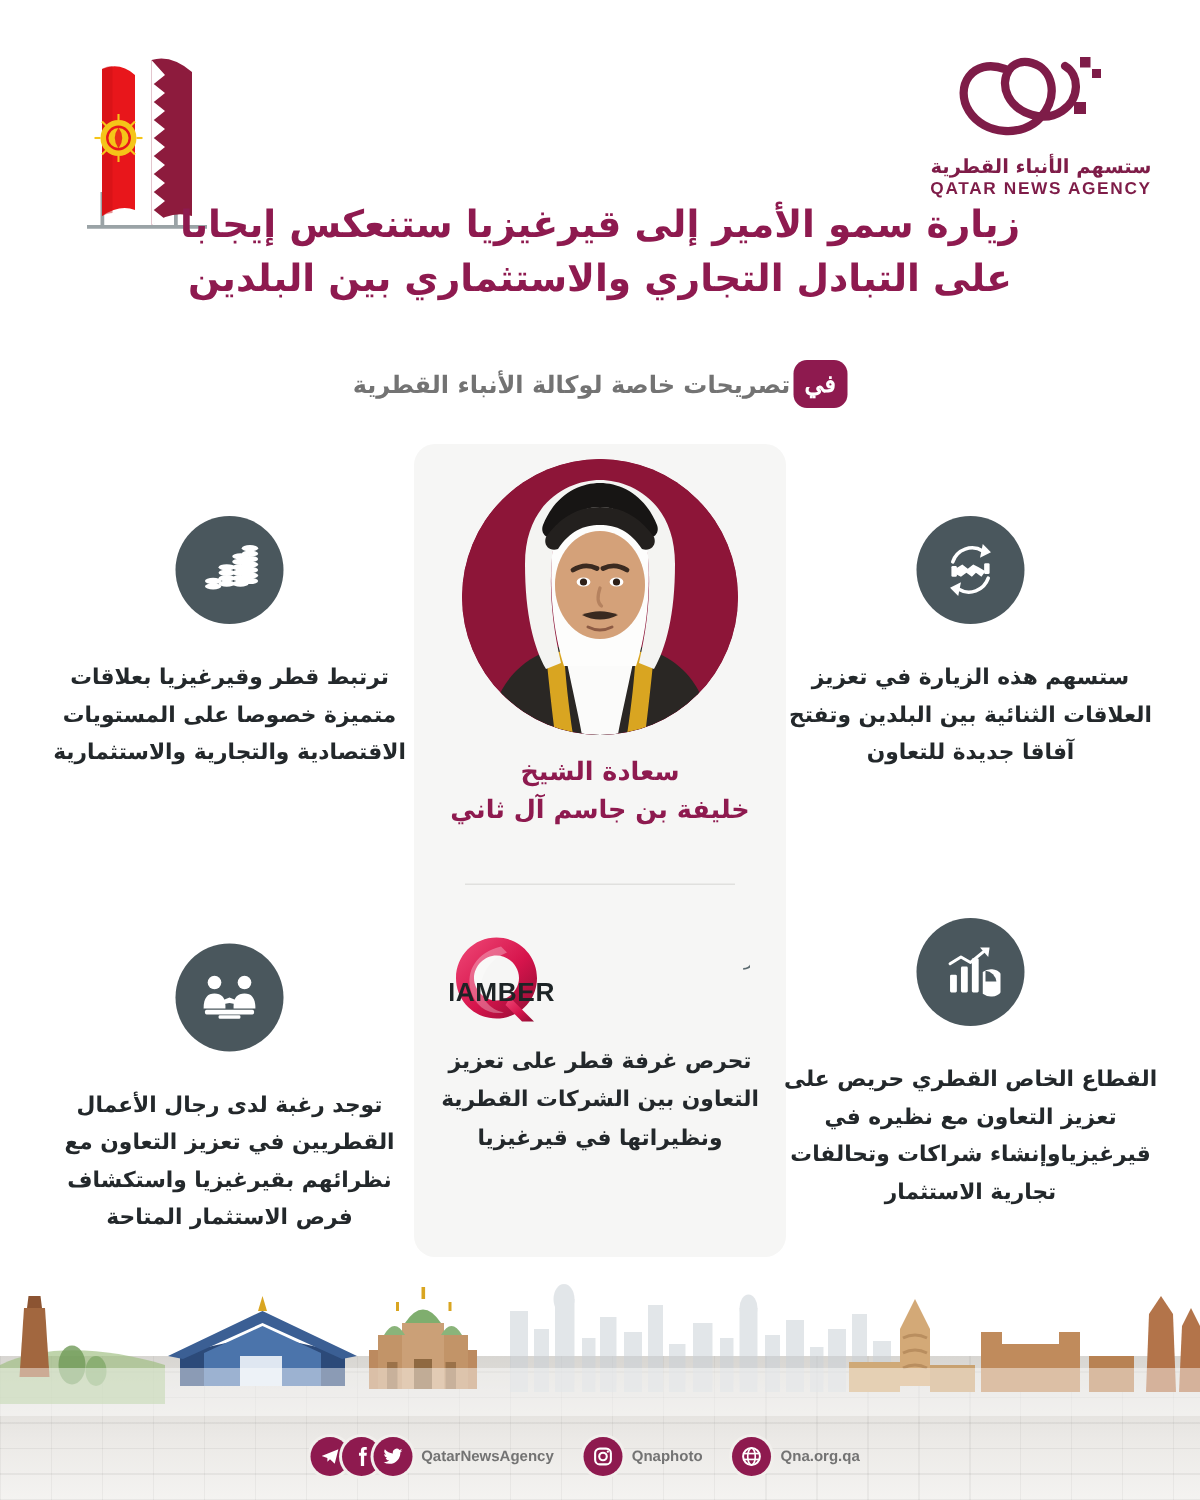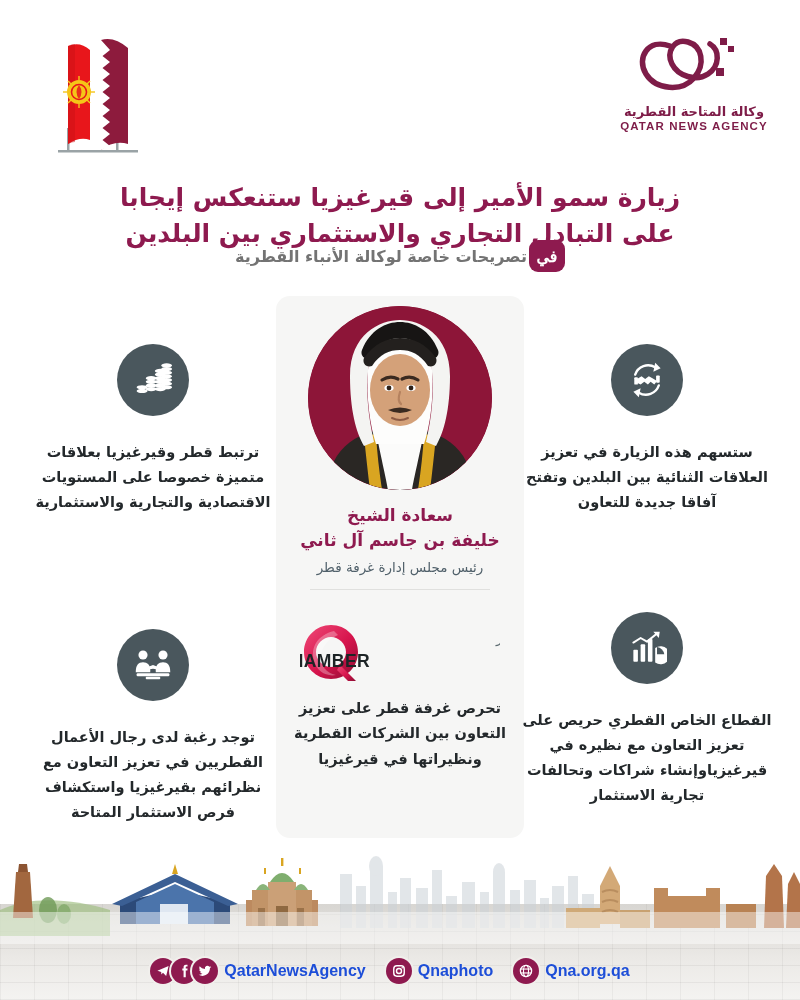--- a/index.html
+++ b/index.html
@@ -24,21 +24,21 @@
   .qna-ar { font-size:13px; color:#7e1c48; font-weight:bold; letter-spacing:.5px; margin-top:2px; }
   .qna-en { font-size:11.5px; color:#7e1c48; letter-spacing:1.1px; font-weight:bold; margin-top:1px;
             font-family:"Liberation Sans", sans-serif; direction:ltr; }
 
   .eyebrow {
     position:absolute; top:88px; left:0; right:0; text-align:center;
     font-size:18px; color:#49585d; font-weight:600;
   }
   .headline {
     position:absolute; top:132px; left:90px; right:90px; text-align:center;
-    font-size:25px; line-height:1.42; font-weight:bold; color:#8e1a4f;margin-top:48px;
+    font-size:25px; line-height:1.42; font-weight:bold; color:#8e1a4f;
   }
 
   
   .subline-wrap { position:absolute; top:240px; left:0; right:0; text-align:center; }
   .subline {
     display:inline-flex; align-items:center; gap:0px; direction:rtl;
   }
   .badge-fi {
     display:inline-flex; align-items:center; justify-content:center;
     width:36px; height:32px; border-radius:9px; background:#8e1a4f;
@@ -107,22 +107,22 @@
     position:absolute; left:0; bottom:16px; width:800px;
     display:flex; align-items:center; justify-content:center; gap:0px; direction:ltr;
   }
   .soc-group { display:flex; align-items:center; direction:ltr; }
   .soc-icon {
     width:26px; height:26px; border-radius:50%; background:#8e1a4f;
     display:flex; align-items:center; justify-content:center; margin-right:-5px;
     box-shadow:0 0 0 2px #f1efec;
   }
   .soc-label {
-    font-family:"Liberation Sans", sans-serif; font-size:16px; font-weight:bold;
-    color:#1d4ed8; margin-left:11px; margin-right:20px; white-space:nowrap;
+    font-family:"Liberation Sans", sans-serif; font-size:10px; font-weight:bold;
+    color:#737373; margin-left:11px; margin-right:20px; white-space:nowrap;
   }
 </style>
 </head>
 <body>
 
 <div class="page">
 
   <div class="header">
 
     <svg class="flags" viewBox="0 0 110 128">
@@ -154,21 +154,21 @@
     <div class="qna-logo">
       <svg class="qna-mark" viewBox="0 0 168 72">
         <g fill="none" stroke="#7e1c48" stroke-width="5.5" stroke-linecap="round">
           <path d="M60 16 C38 8 26 28 36 44 C46 60 72 62 84 48 C96 34 92 16 78 12
                    C64 8 56 22 62 34 C68 46 86 52 98 44 C110 36 110 20 100 14"></path>
         </g>
         <rect x="110" y="8" width="7" height="7" fill="#7e1c48"></rect>
         <rect x="118" y="16" width="6" height="6" fill="#7e1c48"></rect>
         <rect x="106" y="38" width="8" height="8" fill="#7e1c48"></rect>
       </svg>
-      <div class="qna-ar">وكالة المتاحة القطرية</div>
+      <div class="qna-ar">ستسهم الأنباء القطرية</div>
       <div class="qna-en">QATAR NEWS AGENCY</div>
     </div>
 
     <div class="headline">زيارة سمو الأمير إلى قيرغيزيا ستنعكس إيجابا على التبادل التجاري والاستثماري بين البلدين</div>
   </div>
 
   <div class="subline-wrap">
     <div class="subline">
       <span class="badge-fi">في</span>
       <span class="subline-text">تصريحات خاصة لوكالة الأنباء القطرية</span>
@@ -230,21 +230,20 @@
                      C58 62 54 57 56 52 Z" fill="#23201e"></path>
           </g>
         </svg>
       </div>
     </div>
 
     <div class="person-name">
       <div>سعادة الشيخ</div>
       <div>خليفة بن جاسم آل ثاني</div>
     </div>
-    <div class="person-title">رئيس مجلس إدارة غرفة قطر</div>
 
     <svg class="qc-logo" viewBox="0 0 200 62">
       <defs>
         <linearGradient id="qcg" x1="0" y1="0" x2="1" y2="1">
           <stop offset="0%" stop-color="#f04a78"></stop>
           <stop offset="55%" stop-color="#d6144c"></stop>
           <stop offset="100%" stop-color="#8d0d33"></stop>
         </linearGradient>
       </defs>
       <g transform="translate(4,4)">

